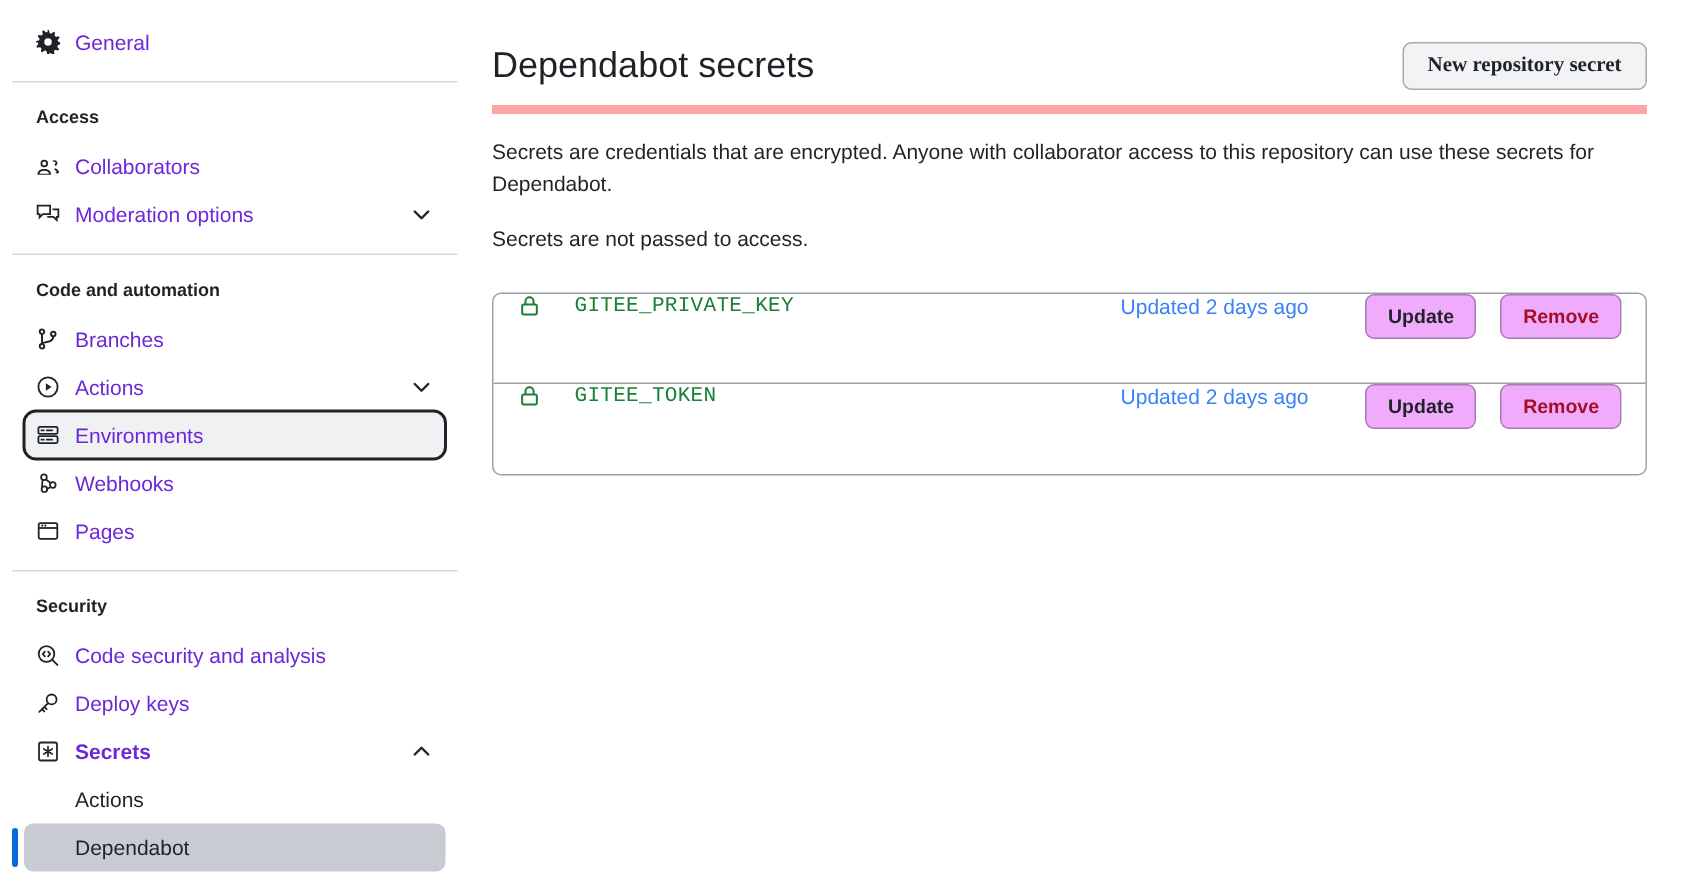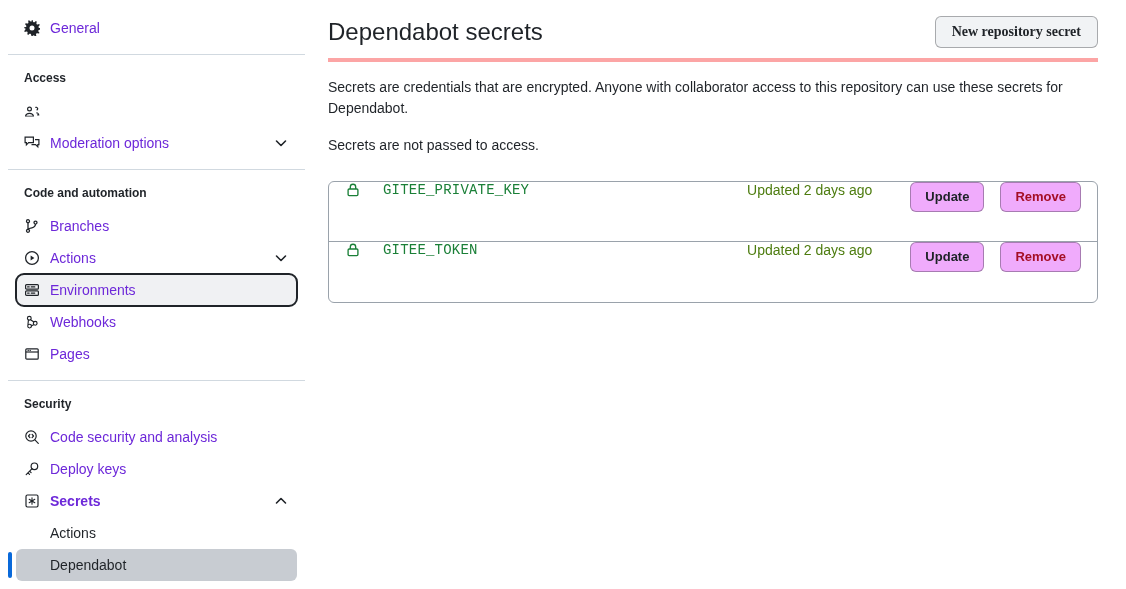--- a/index.html
+++ b/index.html
@@ -92,23 +92,23 @@
   .spacer-12 { height: 12px; }
 
   
   .main {
     position: absolute;
     left: 328px; top: 0;
     width: 770px;
   }
   .main-header {
     display: flex; align-items: flex-end; justify-content: space-between;
-    padding-top: 16px;
+    padding-top: 28px;
     padding-bottom: 10px;
-    border-bottom: 4px solid #fca5a5;
+    border-bottom: 6px solid #fca5a5;
   }
   .page-title {
     font-size: 24px;
     font-weight: 400;
     color: #1f2328;
     line-height: 32px;
     margin: 0;
   }
   .btn {
     font-family: Liberation Serif, serif;
@@ -155,21 +155,21 @@
   }
   .secret-name {
     font-family: "Liberation Mono", monospace;
     font-size: 14px;
     color: #1a7f37;
     flex: 1 1 auto;
     letter-spacing: 0.2px;
   }
   .secret-updated {
     font-size: 14px;
-    color: #4d7c0f;
+    color: #3b82f6;
     margin-right: 22px;
     white-space: nowrap;
   }
   .btn-sm {
     font-family: "Liberation Sans", sans-serif;
     font-size: 13px;
     font-weight: 600;
     color: #1f2328;
     background: #f0abfc;
     border: 1px solid rgba(31,35,40,0.35);
@@ -207,20 +207,21 @@
 
     <div class="section-title">Access</div>
     <div class="spacer-6"></div>
 
     <div class="nav-item">
       <span class="ico">
         <svg width="16" height="16" viewBox="0 0 16 16" fill="currentColor">
           <path d="M5.5 3.5a2.5 2.5 0 1 1 0 5 2.5 2.5 0 0 1 0-5Zm0 1.2a1.3 1.3 0 1 0 0 2.6 1.3 1.3 0 0 0 0-2.6ZM1 13c0-2 2-3.3 4.5-3.3S10 11 10 13v.5H1V13Zm1.3-.2h6.4c-.2-1-1.5-1.9-3.2-1.9s-3 .9-3.2 1.9ZM11 4.2c.6-.4 1.4-.5 2.1-.2.9.4 1.4 1.4 1.1 2.3-.2.7-.8 1.2-1.5 1.3l-.3-1.2c.3 0 .6-.3.6-.6.1-.4-.1-.8-.5-.9a.75.75 0 0 0-.8.1l-.7-.8Zm1.5 5c1.6.3 2.8 1.3 2.8 2.8v.5h-2.1v-1.2h.8c-.2-.5-.9-.9-1.8-1l.3-1.1Z"></path>
         </svg>
       </span>
+      <span class="label">Collaborators</span>
     </div>
 
     <div class="nav-item">
       <span class="ico">
         <svg width="16" height="16" viewBox="0 0 16 16" fill="none" stroke="currentColor" stroke-width="1.2">
           <path d="M1.1 2.1h8.3v5.6H4.6L2.4 9.9V7.7H1.1V2.1Z"></path>
           <path d="M11 4.6h3.9v5h-1.1v2.2l-2.2-2.2H7.5"></path>
         </svg>
       </span>
       <span class="label">Moderation options</span>

